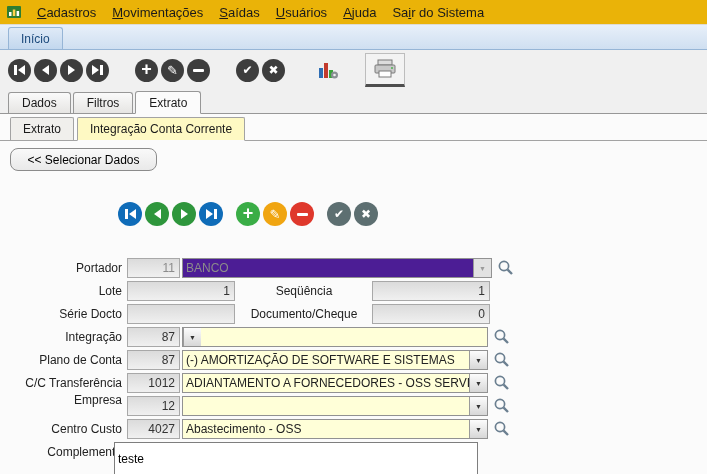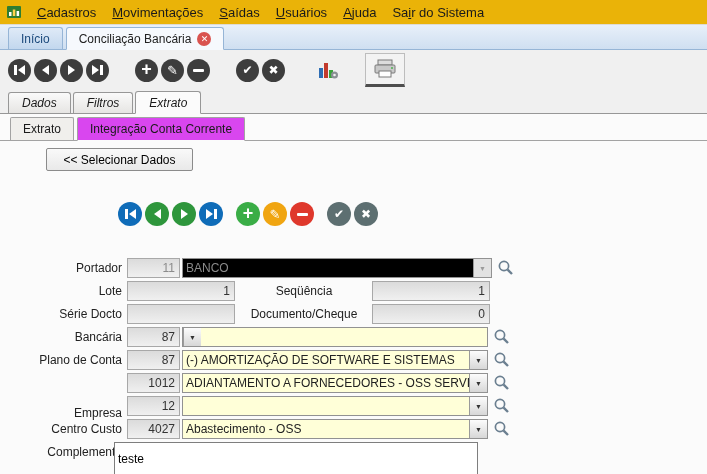--- a/index.html
+++ b/index.html
@@ -42,53 +42,53 @@
   .chart-panel{width:34px;height:28px;display:flex;align-items:center;justify-content:center;
                cursor:pointer;margin-right:6px;}
   .print-panel{width:38px;height:30px;border:1px solid #bdbdbd;border-bottom:3px solid #4e4e4e;
                background:#f3f3f3;display:flex;align-items:center;justify-content:center;
                cursor:pointer;margin-left:14px;}
 
   
   .pagetabs{height:23px;display:flex;align-items:flex-end;padding-left:8px;background:#f0f0f0;
             border-bottom:1px solid #979797;}
   .ptab{padding:3px 13px;margin-right:2px;border:1px solid #979797;border-bottom:none;
-        border-radius:3px 3px 0 0;background:linear-gradient(#fafafa,#e6e5e3);cursor:pointer;font-style:italic;}
+        border-radius:3px 3px 0 0;background:linear-gradient(#fafafa,#e6e5e3);cursor:pointer;}
   .ptab.active{background:#fbfbfb;margin-bottom:-1px;border-bottom:1px solid #fbfbfb;padding-top:4px;}
 
   
   .content{position:relative;height:363px;background:#fbfbfb;}
   .subtabs{height:26px;display:flex;align-items:flex-end;padding-left:10px;
            border-bottom:1px solid #a3a3a3;}
   .stab{padding:4px 12px;margin-right:3px;border:1px solid #a3a3a3;border-bottom:none;
         border-radius:2px 2px 0 0;background:#f0efec;cursor:pointer;}
-  .stab.active{background:#d946ef;margin-bottom:-1px;border-bottom:1px solid #fbfbfb;margin-top:28px;}
+  .stab.active{background:#fef9c3;margin-bottom:-1px;border-bottom:1px solid #fbfbfb;margin-top:28px;}
   .select-btn{position:absolute;left:10px;top:34px;width:147px;height:23px;border:1px solid #8b8b8b;
               background:linear-gradient(#f9f9f9,#e9e9e9);font:12px "Liberation Sans",sans-serif;
-              border-radius:2px;cursor:pointer;margin-left:36px;}
+              border-radius:8px;cursor:pointer;}
   .recnav{position:absolute;left:118px;top:88px;display:flex;align-items:center;}
   .sp{width:10px;flex:none;}
 
   
   .flabel{position:absolute;left:0;width:122px;text-align:right;line-height:20px;color:#222;}
   .flabel2{position:absolute;left:240px;width:128px;text-align:center;line-height:20px;color:#222;}
   .fbox{position:absolute;height:20px;box-sizing:border-box;border:1px solid #a8a8a8;
         background:linear-gradient(#dbdbdb,#f0f0f0);line-height:18px;padding:0 4px;
         text-align:right;color:#333;}
   .code{left:127px;width:53px;}
   .wide-s{left:127px;width:108px;}
   .num-r{left:372px;width:118px;}
   .dim{color:#8b8b8b !important;}
   .combo{position:absolute;height:20px;box-sizing:border-box;border:1px solid #929292;
          background:#ffffd8;display:flex;left:182px;width:306px;cursor:pointer;}
   .combo .txt{flex:1;line-height:18px;padding-left:3px;white-space:nowrap;overflow:hidden;color:#222;}
   .combo .arrow{width:17px;border-left:1px solid #9a9a9a;flex:none;
                 background:linear-gradient(#fcfcfc,#d7d7d7);display:flex;align-items:center;
                 justify-content:center;font-size:7px;color:#333;}
-  .combo.disabled{background:#000000;cursor:default;}
+  .combo.disabled{background:#4c1d95;cursor:default;}
   .combo.disabled .txt{color:#8b8b8b;}
   .combo.disabled .arrow{background:#e2e2e2;color:#9b9b9b;}
   .mag{position:absolute;width:17px;height:17px;cursor:pointer;}
   .cpl-input{position:absolute;left:114px;top:328px;width:364px;height:20px;box-sizing:border-box;
              border:1px solid #7e7e7e;padding:16px 3px;font:12px "Liberation Sans",sans-serif;background:#fff;}
 </style>
 </head>
 <body>
 
 <div class="window">
@@ -107,24 +107,20 @@
     <span class="menu-item"><span></span><u>S</u><span>aídas</span></span>
     <span class="menu-item"><span></span><u>U</u><span>suários</span></span>
     <span class="menu-item"><span></span><u>A</u><span>juda</span></span>
     <span class="menu-item"><span>Sa</span><u>i</u><span>r do Sistema</span></span>
   </div>
 
   <div class="wtabs">
     <div class="wtab">
       <span>Início</span>
     </div>
-    <div class="wtab active">
-      <span>Conciliação Bancária</span>
-      <span class="close-badge">✕</span>
-    </div>
   </div>
 
   <div class="toolbar">
     <div class="tb-group">
       <div class="cbtn">
           <span class="vbar"></span>
           <span class="tri-l"></span>
         </div>
       <div class="cbtn">
           <span class="tri-l"></span>
@@ -238,52 +234,53 @@
     <div class="flabel" style="top:167px">Lote</div>
     <div class="fbox wide-s" style="top:167px">1</div>
     <div class="flabel2" style="top:167px">Seqüência</div>
     <div class="fbox num-r" style="top:167px">1</div>
 
     <div class="flabel" style="top:190px">Série Docto</div>
     <div class="fbox wide-s" style="top:190px"></div>
     <div class="flabel2" style="top:190px">Documento/Cheque</div>
     <div class="fbox num-r" style="top:190px">0</div>
 
-    <div class="flabel" style="top:213px">Bancária</div>
+    <div class="flabel" style="top:213px">Integração</div>
     <div class="fbox code" style="top:213px">87</div>
     <div class="combo" style="top:213px">
       <span class="arrow">▼</span>
     </div>
     <svg class="mag" style="left:493px;top:214px" viewBox="0 0 17 17">
       <circle cx="7" cy="7" r="4.6" fill="none" stroke="#6b7f90" stroke-width="1.7"></circle>
       <line x1="10.6" y1="10.6" x2="15" y2="15" stroke="#6b7f90" stroke-width="2.4"></line>
     </svg>
 
     <div class="flabel" style="top:236px">Plano de Conta</div>
     <div class="fbox code" style="top:236px">87</div>
     <div class="combo" style="top:236px">
       <span class="txt">(-) AMORTIZAÇÃO DE SOFTWARE E SISTEMAS</span>
       <span class="arrow">▼</span>
     </div>
     <svg class="mag" style="left:493px;top:237px" viewBox="0 0 17 17">
       <circle cx="7" cy="7" r="4.6" fill="none" stroke="#6b7f90" stroke-width="1.7"></circle>
       <line x1="10.6" y1="10.6" x2="15" y2="15" stroke="#6b7f90" stroke-width="2.4"></line>
     </svg>
 
+    <div class="flabel" style="top:259px">C/C Transferência</div>
     <div class="fbox code" style="top:259px">1012</div>
     <div class="combo" style="top:259px">
       <span class="txt">ADIANTAMENTO A FORNECEDORES - OSS SERVIÇ</span>
       <span class="arrow">▼</span>
     </div>
     <svg class="mag" style="left:493px;top:260px" viewBox="0 0 17 17">
       <circle cx="7" cy="7" r="4.6" fill="none" stroke="#6b7f90" stroke-width="1.7"></circle>
       <line x1="10.6" y1="10.6" x2="15" y2="15" stroke="#6b7f90" stroke-width="2.4"></line>
     </svg>
 
-    <div class="flabel" style="top:289px">Empresa</div>
+    <div class="flabel" style="top:276px">Empresa</div>
     <div class="fbox code" style="top:282px">12</div>
     <div class="combo" style="top:282px">
       <span class="txt"></span>
       <span class="arrow">▼</span>
     </div>
     <svg class="mag" style="left:493px;top:283px" viewBox="0 0 17 17">
       <circle cx="7" cy="7" r="4.6" fill="none" stroke="#6b7f90" stroke-width="1.7"></circle>
       <line x1="10.6" y1="10.6" x2="15" y2="15" stroke="#6b7f90" stroke-width="2.4"></line>
     </svg>
 

